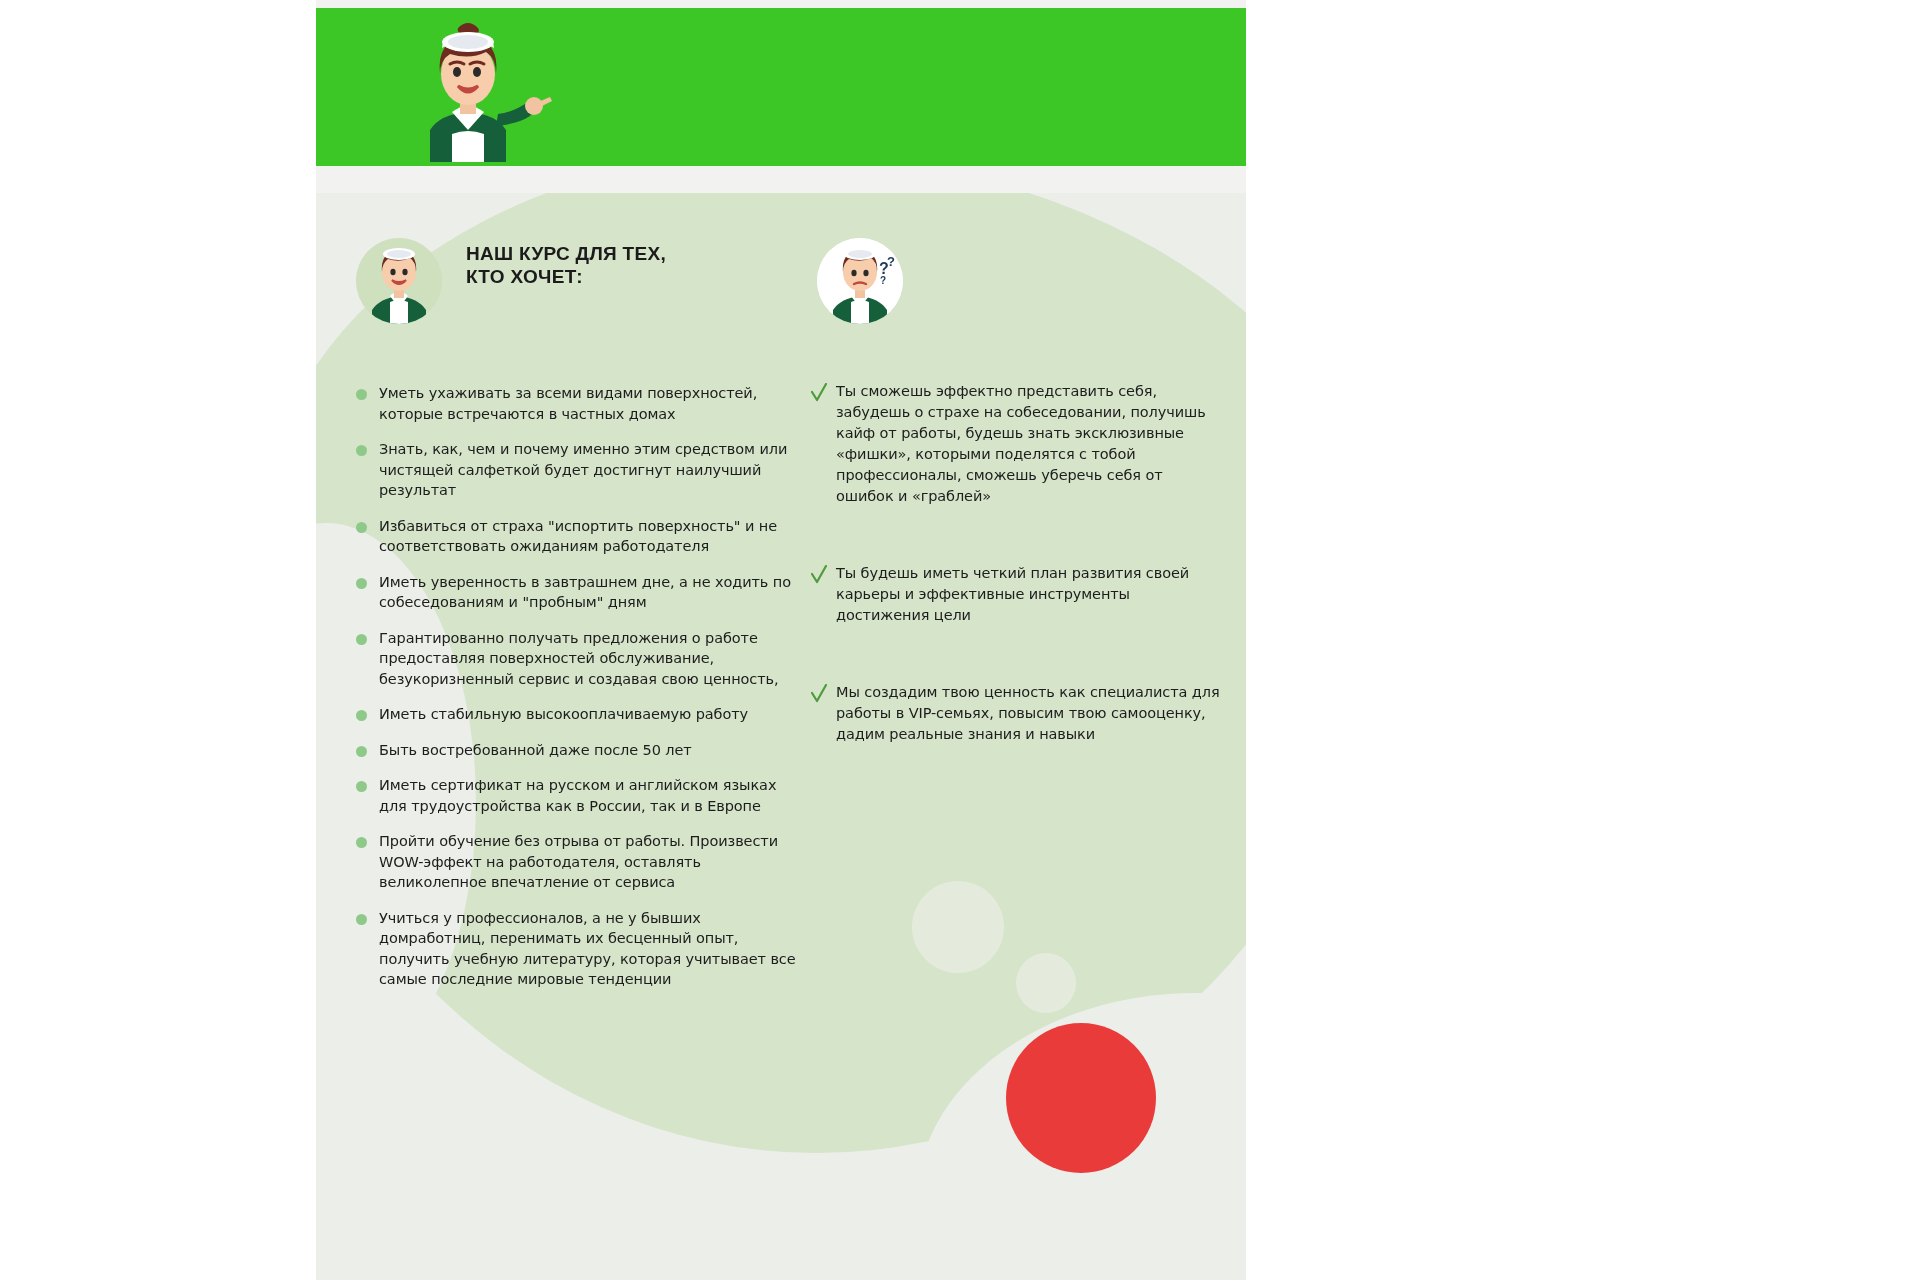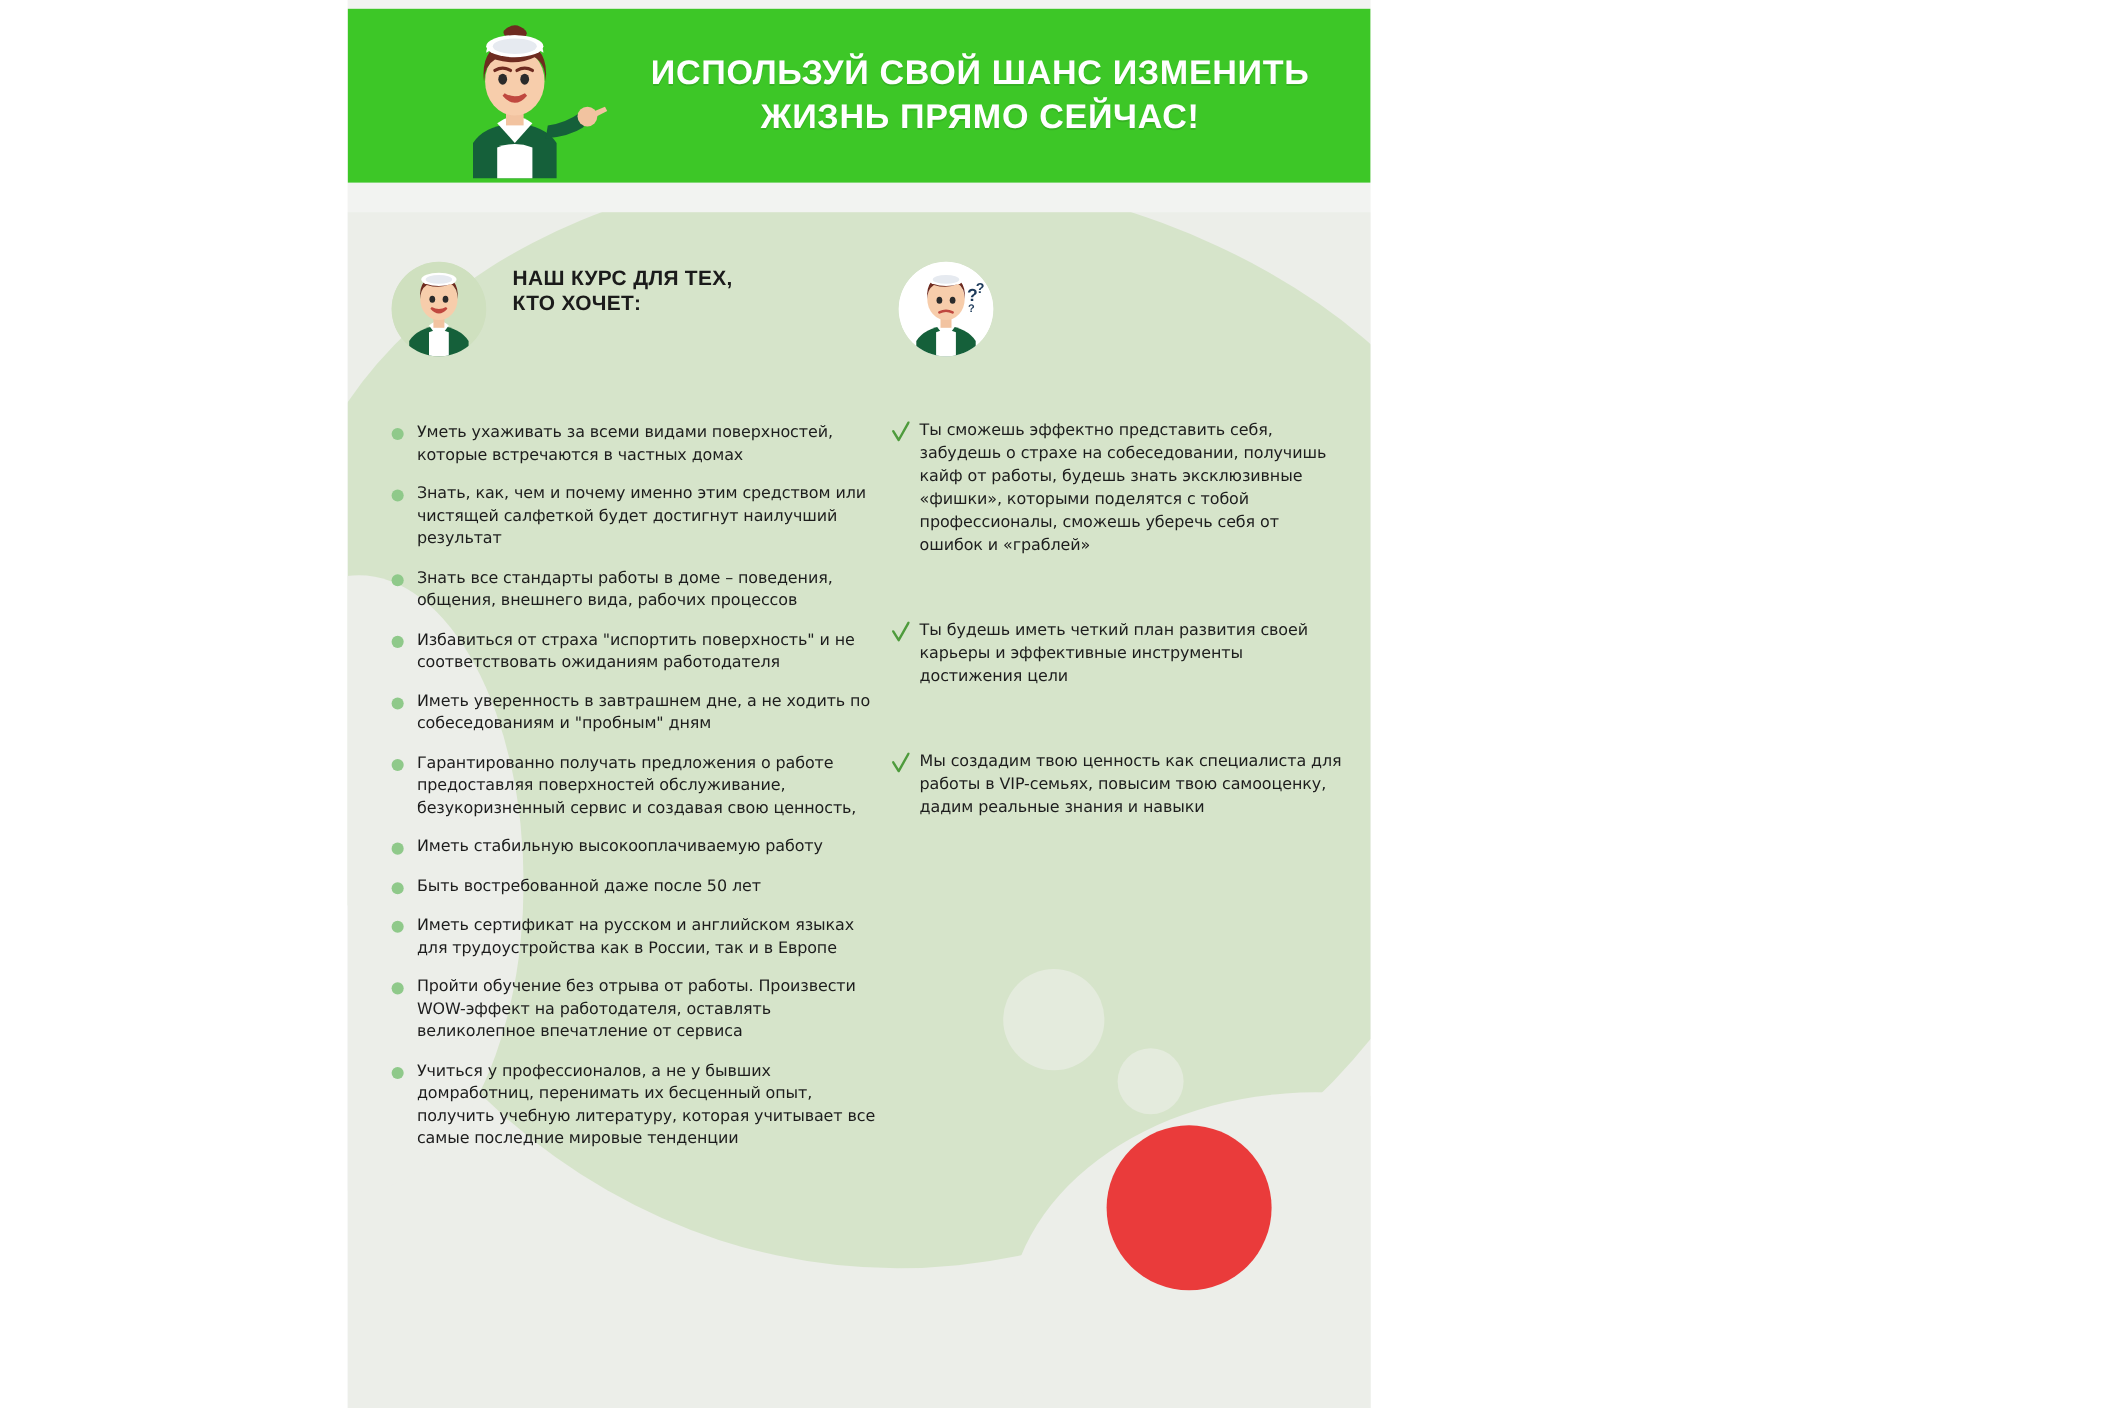--- a/index.html
+++ b/index.html
@@ -198,22 +198,20 @@
         <ellipse cx="90" cy="40" rx="26" ry="10" fill="#ffffff"></ellipse>
         <ellipse cx="90" cy="40" rx="20" ry="7" fill="#e6eaf0"></ellipse>
 
         <ellipse cx="79" cy="70" rx="4" ry="5" fill="#2b2b2b"></ellipse>
         <ellipse cx="99" cy="70" rx="4" ry="5" fill="#2b2b2b"></ellipse>
         <path d="M72 62 Q79 58 86 62" stroke="#6e2b20" stroke-width="3" fill="none" stroke-linecap="round"></path>
         <path d="M92 62 Q99 58 106 62" stroke="#6e2b20" stroke-width="3" fill="none" stroke-linecap="round"></path>
 
         <path d="M80 84 Q90 96 100 84 Q90 90 80 84 Z" fill="#ffffff" stroke="#c0483f" stroke-width="3"></path>
       </svg>
-      <div class="banner-title">ИСПОЛЬЗУЙ СВОЙ ШАНС ИЗМЕНИТЬ
-ЖИЗНЬ ПРЯМО СЕЙЧАС!</div>
     </div>
 
     <div class="panel">
       <div class="blob blob-main"></div>
       <div class="blob blob-notch"></div>
       <div class="circle-dot" style="left:596px;top:688px;width:92px;height:92px;"></div>
       <div class="circle-dot" style="left:700px;top:760px;width:60px;height:60px;"></div>
       <div class="white-swoosh" style="left:600px;top:800px;width:560px;height:420px;"></div>
       <div class="red-circle" style="left:690px;top:830px;width:150px;height:150px;"></div>
 
@@ -238,24 +236,20 @@
 КТО ХОЧЕТ:</div>
         </div>
         <div class="list list-left">
             <div class="item">
               <span class="bullet"></span>
               <span class="item-text">Уметь ухаживать за всеми видами поверхностей, которые встречаются в частных домах</span>
             </div>
             <div class="item">
               <span class="bullet"></span>
               <span class="item-text">Знать, как, чем и почему именно этим средством или чистящей салфеткой будет достигнут наилучший результат</span>
-            </div>
-            <div class="item">
-              <span class="bullet"></span>
-              <span class="item-text">Знать все стандарты работы в доме – поведения, общения, внешнего вида, рабочих процессов</span>
             </div>
             <div class="item">
               <span class="bullet"></span>
               <span class="item-text">Избавиться от страха "испортить поверхность" и не соответствовать ожиданиям работодателя</span>
             </div>
             <div class="item">
               <span class="bullet"></span>
               <span class="item-text">Иметь уверенность в завтрашнем дне, а не ходить по собеседованиям и "пробным" дням</span>
             </div>
             <div class="item">

